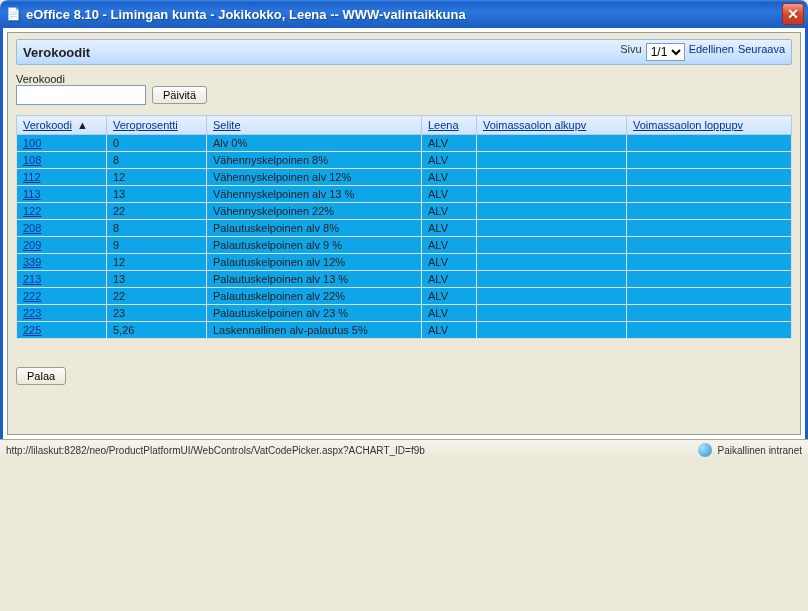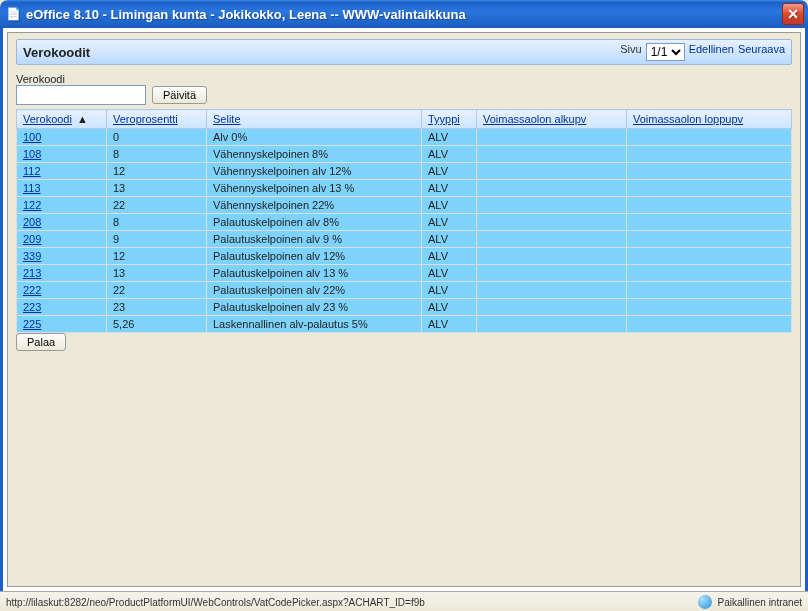--- a/index.html
+++ b/index.html
@@ -35,21 +35,21 @@
   border: 1px solid #9a2a1a;
   border-radius: 3px;
   color: white;
   font-weight: bold;
   display: flex; align-items: center; justify-content: center;
   font-size: 14px;
   cursor: pointer;
 }
 .window-body {
   background: white;
-  height: 563px;
+  height: 411px;
   border-left: 3px solid #1d5fc8;
   border-right: 3px solid #1d5fc8;
   padding: 4px;
   overflow: hidden;
 }
 .panel {
   border: 1px solid #999;
   background: #ece9d8;
   height: 100%;
   padding: 6px 8px;
@@ -90,22 +90,22 @@
   border: 1px solid #999;
   border-radius: 3px;
   padding: 2px 10px;
   font-size: 11px;
   cursor: pointer;
   font-family: inherit;
 }
 .data-table {
   width: 100%;
   border-collapse: collapse;
-  margin-top: 4px;
-  background: #7dd3fc;
+  margin-top: 10px;
+  background: #0ea5e9;
   border: 1px solid #bbb;
 }
 .data-table th {
   background: linear-gradient(to bottom, #e7f1ff, #cde4ff);
   border: 1px solid #b5c9e2;
   padding: 3px 6px;
   text-align: left;
   font-weight: normal;
   font-size: 11px;
   white-space: nowrap;
@@ -122,21 +122,21 @@
   font-size: 11px;
   color: #222;
 }
 .data-table td a { color: #003399; text-decoration: underline; cursor: pointer; }
 .col-code { width: 90px; }
 .col-pct  { width: 100px; }
 .col-sel  { width: 215px; }
 .col-type { width: 55px; }
 .col-a    { width: 150px; }
 .col-b    { }
-.bottom-bar { }
+.bottom-bar { margin-top: 28px; }
 .statusbar {
   height: 21px;
   background: linear-gradient(to bottom, #f5f3ec, #ece9d8);
   border-top: 1px solid #aca899;
   display: flex;
   align-items: center;
   font-size: 10px;
   color: #333;
   padding: 0 6px;
   gap: 6px;
@@ -184,21 +184,21 @@
 
     <table class="data-table">
       <thead>
         <tr>
           <th class="col-code">
             <span class="sortable">Verokoodi</span>
             <span class="sort-ind">▲</span>
           </th>
           <th class="col-pct"><span class="sortable">Veroprosentti</span></th>
           <th class="col-sel"><span class="sortable">Selite</span></th>
-          <th class="col-type"><span class="sortable">Tyyppi</span></th>
+          <th class="col-type"><span class="sortable">Leena</span></th>
           <th class="col-a"><span class="sortable">Voimassaolon alkupv</span></th>
           <th class="col-b"><span class="sortable">Voimassaolon loppupv</span></th>
         </tr>
       </thead>
       <tbody id="tbody">
           <tr>
             <td><a>100</a></td>
             <td>0</td>
             <td>Alv 0%</td>
             <td>ALV</td>

